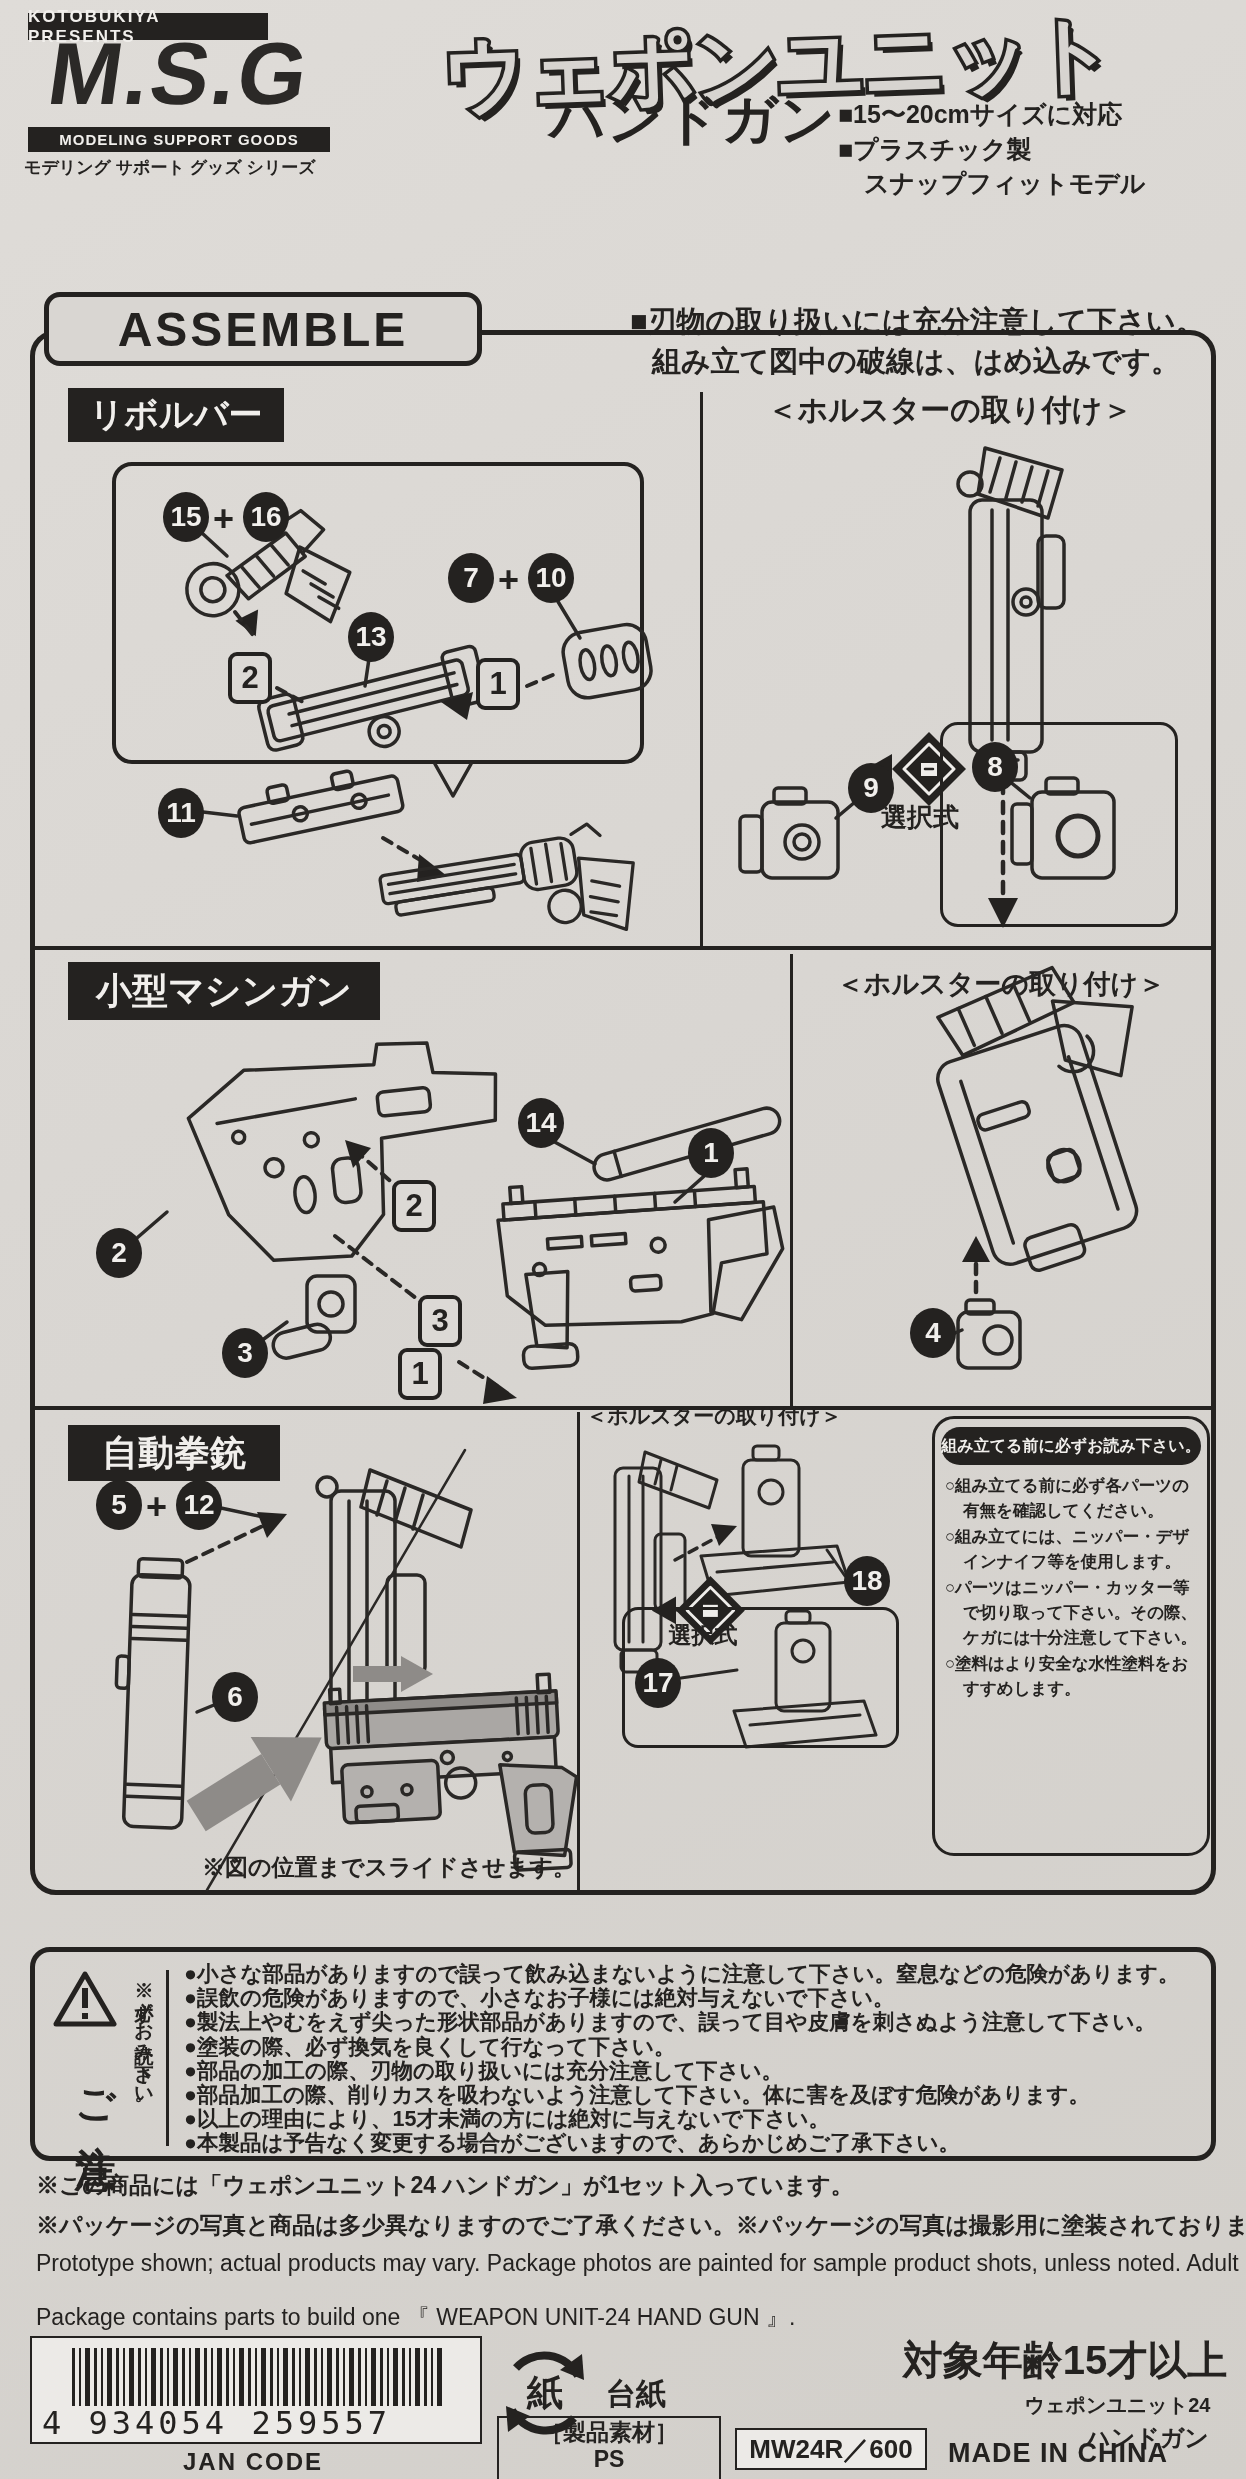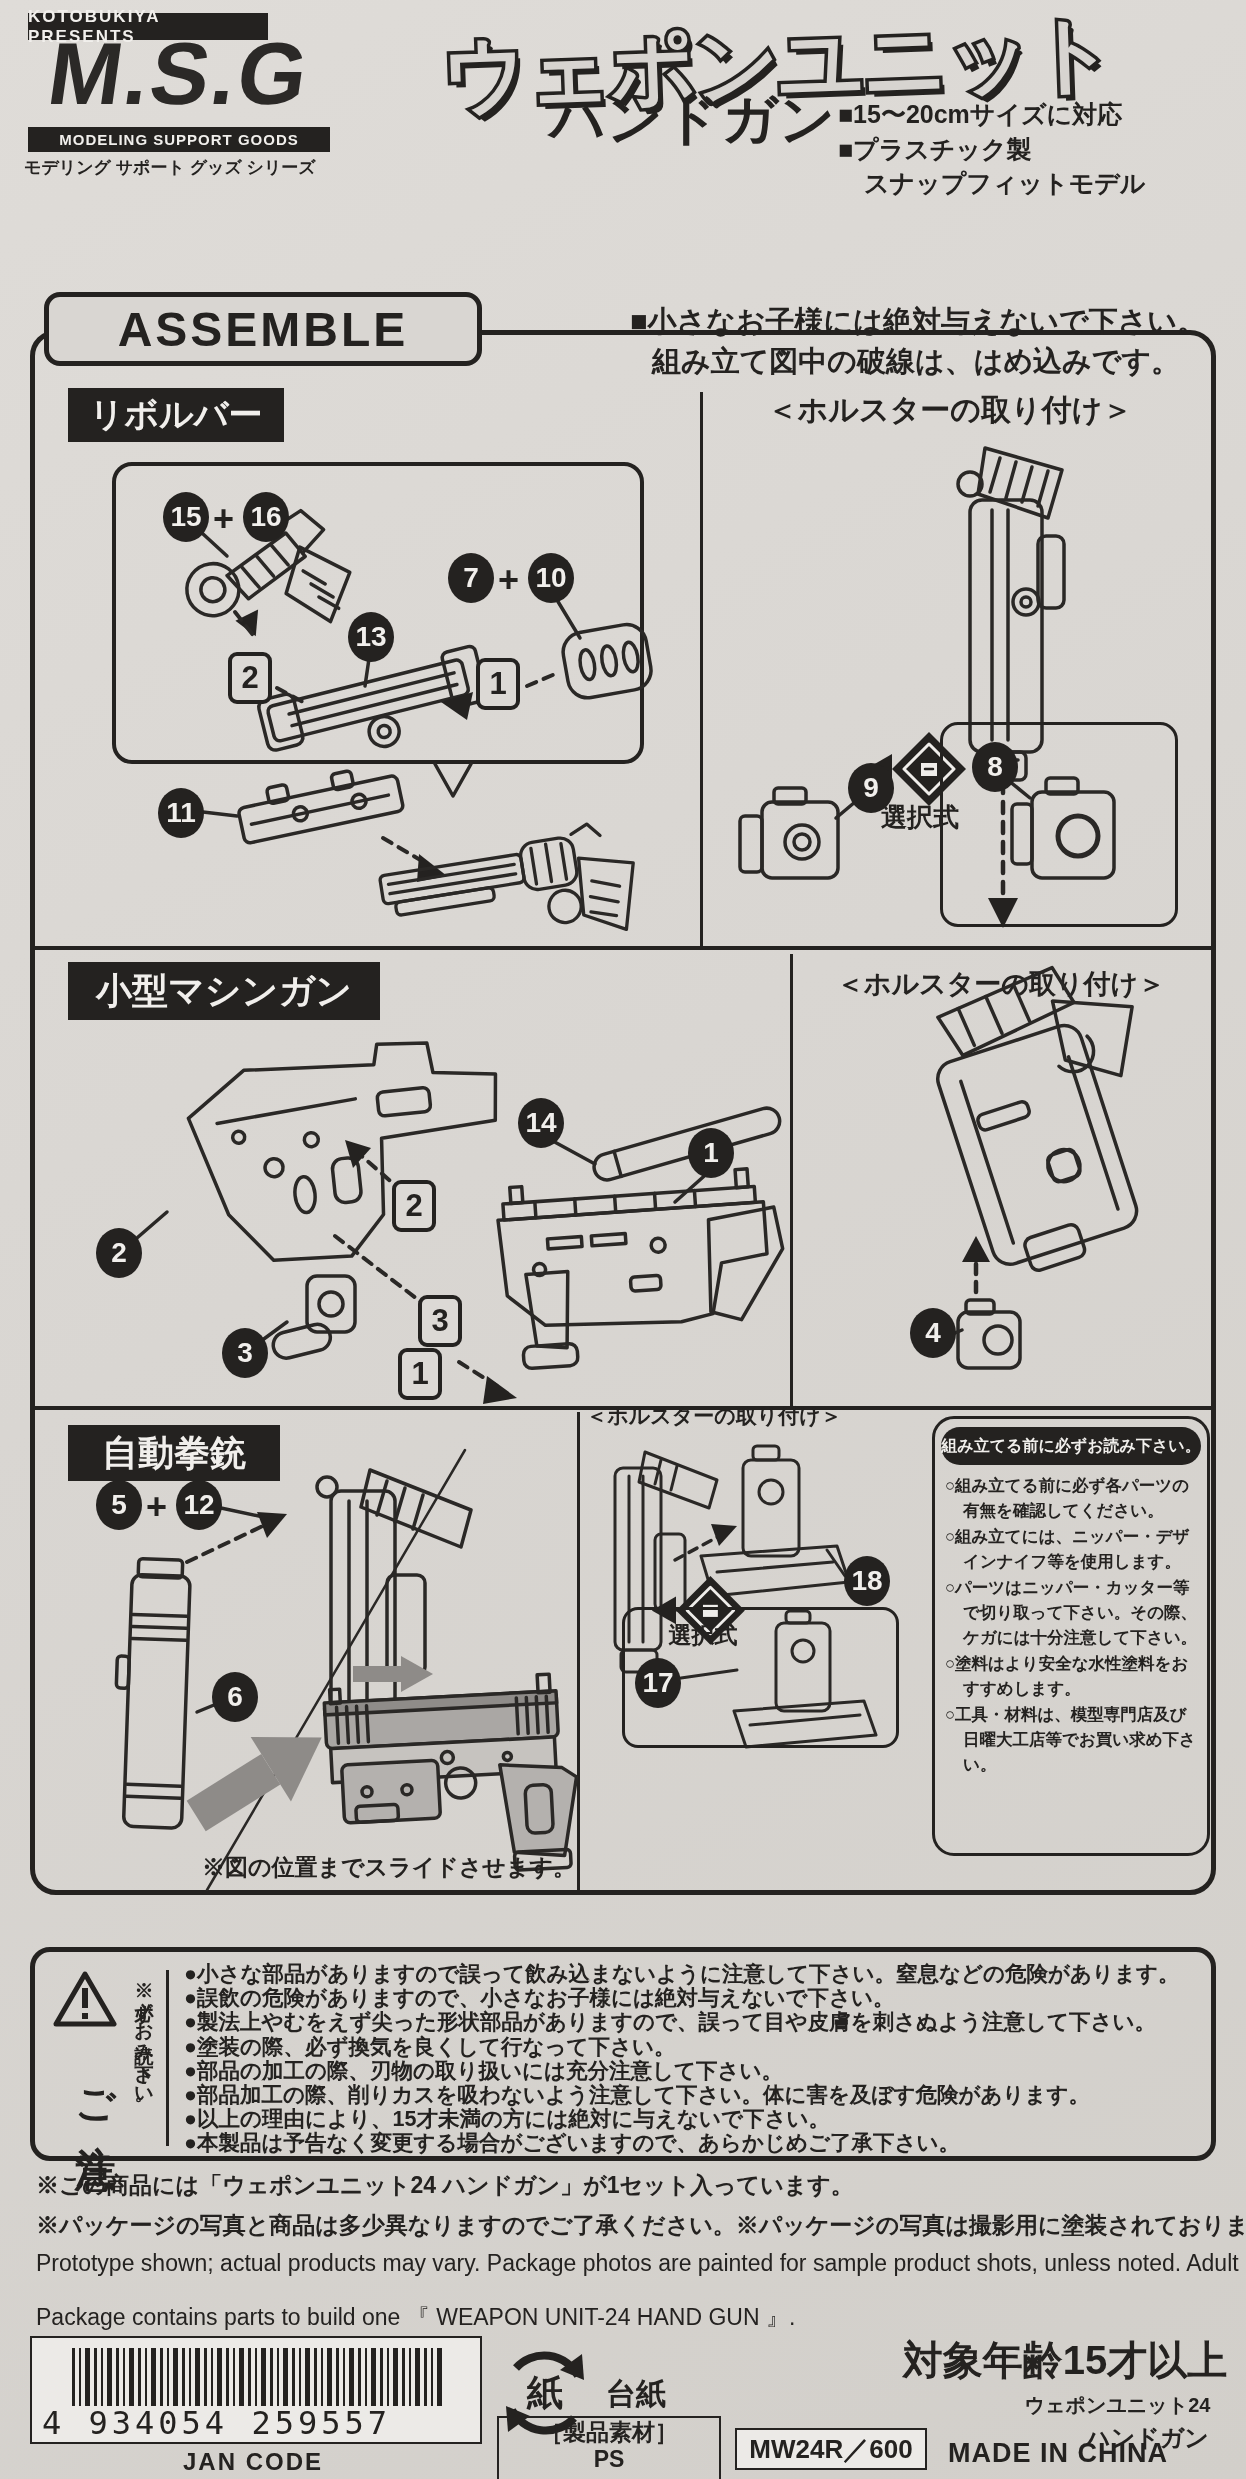--- a/index.html
+++ b/index.html
@@ -46,21 +46,21 @@
 
   <div class="abs big-title lh1" style="left:368px;top:22px;width:820px;font-size:84px;">ウェポンユニット</div>
   <div class="abs lh1" style="left:548px;top:92px;width:290px;text-align:center;font-size:55px;font-weight:900;letter-spacing:1px;">ハンドガン</div>
   <div class="abs note-line" style="left:838px;top:98px;font-size:25px;">■15〜20cmサイズに対応</div>
   <div class="abs note-line" style="left:838px;top:133px;font-size:25px;">■プラスチック製</div>
   <div class="abs note-line" style="left:864px;top:167px;font-size:25px;">スナップフィットモデル</div>
 
   <div class="abs frame" style="left:30px;top:330px;width:1186px;height:1565px;"></div>
   <div class="abs" style="left:44px;top:292px;width:438px;height:74px;border:5px solid #242220;border-radius:16px;background:#d9d6d2;
        display:flex;align-items:center;justify-content:center;font-size:48px;font-weight:900;letter-spacing:3px;">ASSEMBLE</div>
-  <div class="abs note-line" style="left:630px;top:302px;font-size:29px;">■小さなお子様には絶対与えないで下さい。</div>
+  <div class="abs note-line" style="left:630px;top:302px;font-size:29px;">■刃物の取り扱いには充分注意して下さい。</div>
   <div class="abs note-line" style="left:652px;top:342px;font-size:29px;">組み立て図中の破線は、はめ込みです。</div>
 
   <div class="abs" style="left:33px;top:946px;width:1180px;height:4px;background:#242220;"></div>
   <div class="abs" style="left:33px;top:1406px;width:1180px;height:4px;background:#242220;"></div>
   <div class="abs" style="left:700px;top:392px;width:3px;height:554px;background:#242220;"></div>
   <div class="abs" style="left:790px;top:954px;width:3px;height:452px;background:#242220;"></div>
   <div class="abs" style="left:577px;top:1412px;width:3px;height:478px;background:#242220;"></div>
 
   <div class="abs sec-label" style="left:68px;top:388px;width:216px;height:54px;font-size:34px;">リボルバー</div>
   <div class="abs thin-frame" style="left:112px;top:462px;width:532px;height:302px;"></div>
@@ -441,21 +441,20 @@
   <div class="pc" style="left:635px;top:1658px;">17</div>
 
   <div class="abs" style="left:932px;top:1416px;width:278px;height:440px;border:3.5px solid #242220;border-radius:22px;">
     <div style="position:absolute;left:6px;top:8px;width:260px;height:38px;border-radius:19px;background:#242220;color:#f1efec;
          display:flex;align-items:center;justify-content:center;font-size:16px;font-weight:800;white-space:nowrap;">組み立てる前に必ずお読み下さい。</div>
     <div style="position:absolute;left:10px;top:54px;width:256px;">
       <div class="readme-item">○組み立てる前に必ず各パーツの有無を確認してください。</div>
       <div class="readme-item">○組み立てには、ニッパー・デザインナイフ等を使用します。</div>
       <div class="readme-item">○パーツはニッパー・カッター等で切り取って下さい。その際、ケガには十分注意して下さい。</div>
       <div class="readme-item">○塗料はより安全な水性塗料をおすすめします。</div>
-      <div class="readme-item">○工具・材料は、模型専門店及び日曜大工店等でお買い求め下さい。</div>
     </div>
   </div>
 
   <div class="abs" style="left:30px;top:1947px;width:1186px;height:214px;border:5px solid #242220;border-radius:20px;"></div>
   <svg style="left:52px;top:1970px;" width="66" height="60" viewBox="0 0 66 60">
     <path d="M33,4 L62,54 L4,54 Z" fill="none" stroke="#242220" stroke-width="5" stroke-linejoin="round"></path>
     <rect x="30" y="18" width="6" height="20" fill="#242220"></rect>
     <rect x="30" y="43" width="6" height="6" fill="#242220"></rect>
   </svg>
   <div class="abs vtext lh1" style="left:52px;top:2030px;height:126px;width:64px;font-size:40px;font-weight:900;letter-spacing:4px;text-align:center;">ご注意</div>

